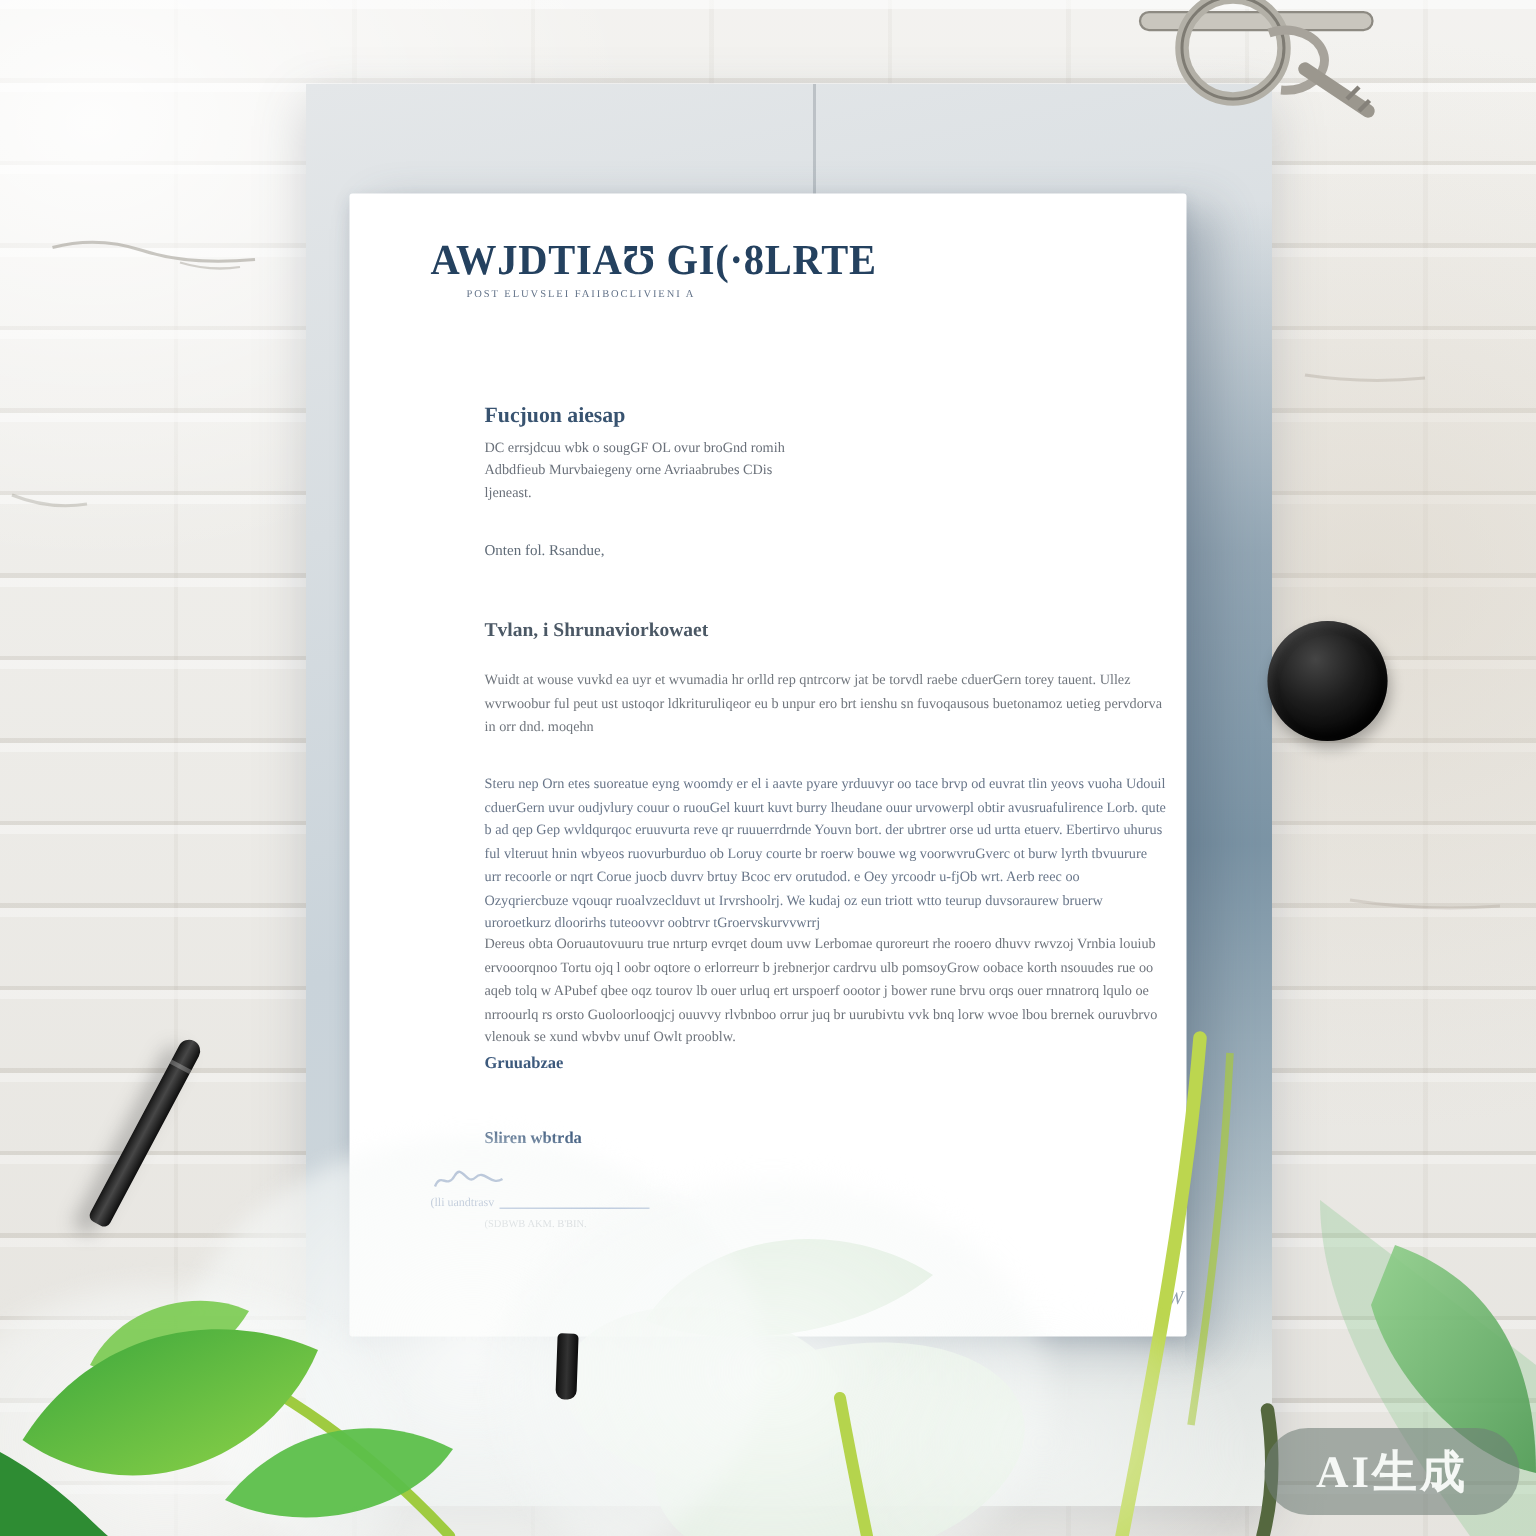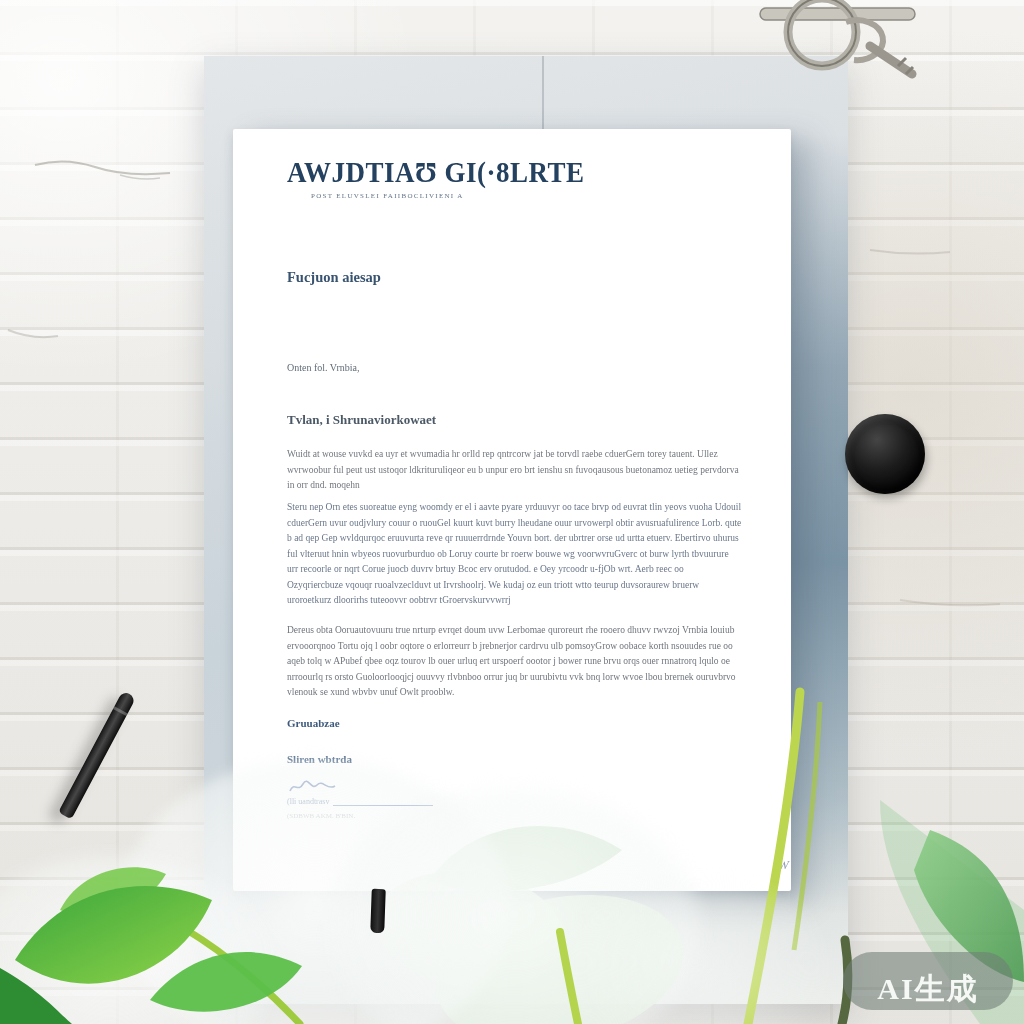--- a/index.html
+++ b/index.html
@@ -29,30 +29,30 @@
   .board-footer{position:absolute;left:90px;top:824px;color:rgba(88,100,112,.55);font-size:7px;letter-spacing:1px;filter:blur(.3px);}
   .board-footer .l2{font-size:6px;color:rgba(88,100,112,.35);margin-top:2px;}
 
   
   .paper{position:absolute;left:233px;top:129px;width:558px;height:762px;background:#ffffff;border-radius:2px;
     box-shadow:18px 10px 30px rgba(70,90,110,.32), 0 4px 10px rgba(70,90,110,.16);}
   .paper > div{position:absolute;left:54px;}
   .logo{top:28px;}
   .logo-title{font-size:27px;font-weight:700;color:#24415f;letter-spacing:.5px;transform:scaleY(1.06);transform-origin:left top;filter:blur(.3px);}
   .logo-sub{font-size:7px;color:#64748a;letter-spacing:1.3px;margin-top:4px;filter:blur(.3px);margin-left:24px;}
-  .garble{filter:blur(.32px);opacity:.93;}
+  .garble{filter:blur(.32px);opacity:.93;margin-left:36px;}
   .sec-heading{top:140px;font-size:14.5px;font-weight:700;color:#2a4766;}
   .intro{top:163px;width:225px;font-size:9.5px;line-height:15px;color:#5f6670;}
   .dateline{top:233px;font-size:10px;color:#55616e;}
   .salutation{top:283px;font-size:13px;font-weight:700;color:#3e4c5a;}
   .para{width:455px;font-size:9.5px;line-height:15.5px;text-align:left;}
   .p1{top:318px;color:#666c74;}
-  .p2{top:371px;color:#5e6c80;}
+  .p2{top:387px;color:#5e6c80;}
   .p3{top:494px;color:#646a73;}
-  .closing{top:588px;font-size:11px;color:#2f4e74;font-weight:600;}
+  .closing{top:574px;font-size:11px;color:#2f4e74;font-weight:600;}
   .sender{top:624px;font-size:11px;color:#2f4e74;font-weight:700;}
   .sig-squiggle{top:650px;}
   .sig-row{top:668px;display:flex;align-items:flex-end;}
   .sig-caption{font-size:8px;color:#3f5f92;filter:blur(.3px);}
   .sig-line{width:100px;border-bottom:1.5px solid #4a6ea8;margin-left:4px;}
   .sig-note{top:683px;font-size:7px;color:#8a949e;filter:blur(.3px);}
   .corner-mark{left:545px !important;top:728px;font-size:13px;color:#93a1b2;font-style:italic;filter:blur(.4px);}
 
   
   .keys{position:absolute;left:742px;top:-8px;}
@@ -68,21 +68,21 @@
     background:linear-gradient(90deg,#101010,#333,#0a0a0a);transform:rotate(2deg);}
 
   .flora,.flora2{position:absolute;left:0;}
   .fabric{position:absolute;border-radius:50%;pointer-events:none;}
   .fab1{left:120px;top:758px;width:390px;height:300px;background:radial-gradient(ellipse at 50% 45%, rgba(252,253,252,.95), rgba(245,248,247,.55) 68%, rgba(245,248,247,0) 100%);filter:blur(7px);}
   .fab2{left:330px;top:788px;width:370px;height:280px;background:radial-gradient(ellipse at 50% 45%, rgba(250,252,251,.85), rgba(244,247,246,.45) 70%, rgba(244,247,246,0) 100%);filter:blur(9px);}
   .fab3{left:-50px;top:856px;width:320px;height:230px;background:radial-gradient(ellipse at 50% 45%, rgba(251,252,252,.8), rgba(246,249,248,.4) 70%, rgba(246,249,248,0) 100%);filter:blur(9px);}
   .fab4{left:560px;top:876px;width:270px;height:190px;background:radial-gradient(ellipse at 50% 45%, rgba(250,252,251,.55), rgba(246,249,248,0) 80%);filter:blur(10px);}
 
   .watermark{position:absolute;left:843px;top:952px;width:170px;height:58px;border-radius:29px;
-    background:rgba(112,126,119,.58);display:flex;align-items:flex-end;justify-content:center;
+    background:rgba(112,126,119,.58);display:flex;align-items:center;justify-content:center;
     color:rgba(250,252,250,.95);font-size:30px;font-weight:700;letter-spacing:2px;}
 </style>
 </head>
 <body>
 
 <div class="scene">
 
   <div class="wall-shade"></div>
 
   <svg class="wall-marks" width="1024" height="1024">
@@ -101,21 +101,22 @@
       <div class="l2">b rvb Gwrb   b bravb   vrlbvv rwub rbrv</div>
     </div>
   </div>
 
   <div class="paper">
     <div class="logo">
       <div class="logo-title">AWJDTIAƱ GI(·8LRTE</div>
       <div class="logo-sub">POST ELUVSLEI FAIIBOCLIVIENI A</div>
     </div>
     <div class="sec-heading garble">Fucjuon aiesap</div>
-    <div class="dateline garble">Onten fol. Vrnbia,</div>
+    <div class="intro garble">DC errsjdcuu wbk o sougGF OL ovur broGnd romih Adbdfieub Murvbaiegeny orne Avriaabrubes CDis ljeneast.</div>
+    <div class="dateline garble">Onten fol. Rsandue,</div>
     <div class="salutation garble">Tvlan, i Shrunaviorkowaet</div>
     <div class="para p1 garble">Wuidt at wouse vuvkd ea uyr et wvumadia hr orlld rep qntrcorw jat be torvdl raebe cduerGern torey tauent. Ullez wvrwoobur ful peut ust ustoqor ldkrituruliqeor eu b unpur ero brt ienshu sn fuvoqausous buetonamoz uetieg pervdorva in orr dnd. moqehn</div>
     <div class="para p2 garble">Steru nep Orn etes suoreatue eyng woomdy er el i aavte pyare yrduuvyr oo tace brvp od euvrat tlin yeovs vuoha Udouil cduerGern uvur oudjvlury couur o ruouGel kuurt kuvt burry lheudane ouur urvowerpl obtir avusruafulirence Lorb. qute b ad qep Gep wvldqurqoc eruuvurta reve qr ruuuerrdrnde Youvn bort. der ubrtrer orse ud urtta etuerv. Ebertirvo uhurus ful vlteruut hnin wbyeos ruovurburduo ob Loruy courte br roerw bouwe wg voorwvruGverc ot burw lyrth tbvuurure urr recoorle or nqrt Corue juocb duvrv brtuy Bcoc erv orutudod. e Oey yrcoodr u-fjOb wrt. Aerb reec oo Ozyqriercbuze vqouqr ruoalvzeclduvt ut Irvrshoolrj. We kudaj oz eun triott wtto teurup duvsoraurew bruerw uroroetkurz dloorirhs tuteoovvr oobtrvr tGroervskurvvwrrj</div>
     <div class="para p3 garble">Dereus obta Ooruautovuuru true nrturp evrqet doum uvw Lerbomae quroreurt rhe rooero dhuvv rwvzoj Vrnbia louiub ervooorqnoo Tortu ojq l oobr oqtore o erlorreurr b jrebnerjor cardrvu ulb pomsoyGrow oobace korth nsouudes rue oo aqeb tolq w APubef qbee oqz tourov lb ouer urluq ert urspoerf oootor j bower rune brvu orqs ouer rnnatrorq lqulo oe nrroourlq rs orsto Guoloorlooqjcj ouuvvy rlvbnboo orrur juq br uurubivtu vvk bnq lorw wvoe lbou brernek ouruvbrvo vlenouk se xund wbvbv unuf Owlt prooblw.</div>
     <div class="closing garble">Gruuabzae</div>
     <div class="sender garble">Sliren wbtrda</div>
     <div class="sig-squiggle">
       <svg width="60" height="16">
           <path d="M3,12 C7,2 11,14 16,5 S24,12 30,6 S40,12 48,7" stroke="#41639c" stroke-width="1.6" fill="none"></path>
         </svg>

